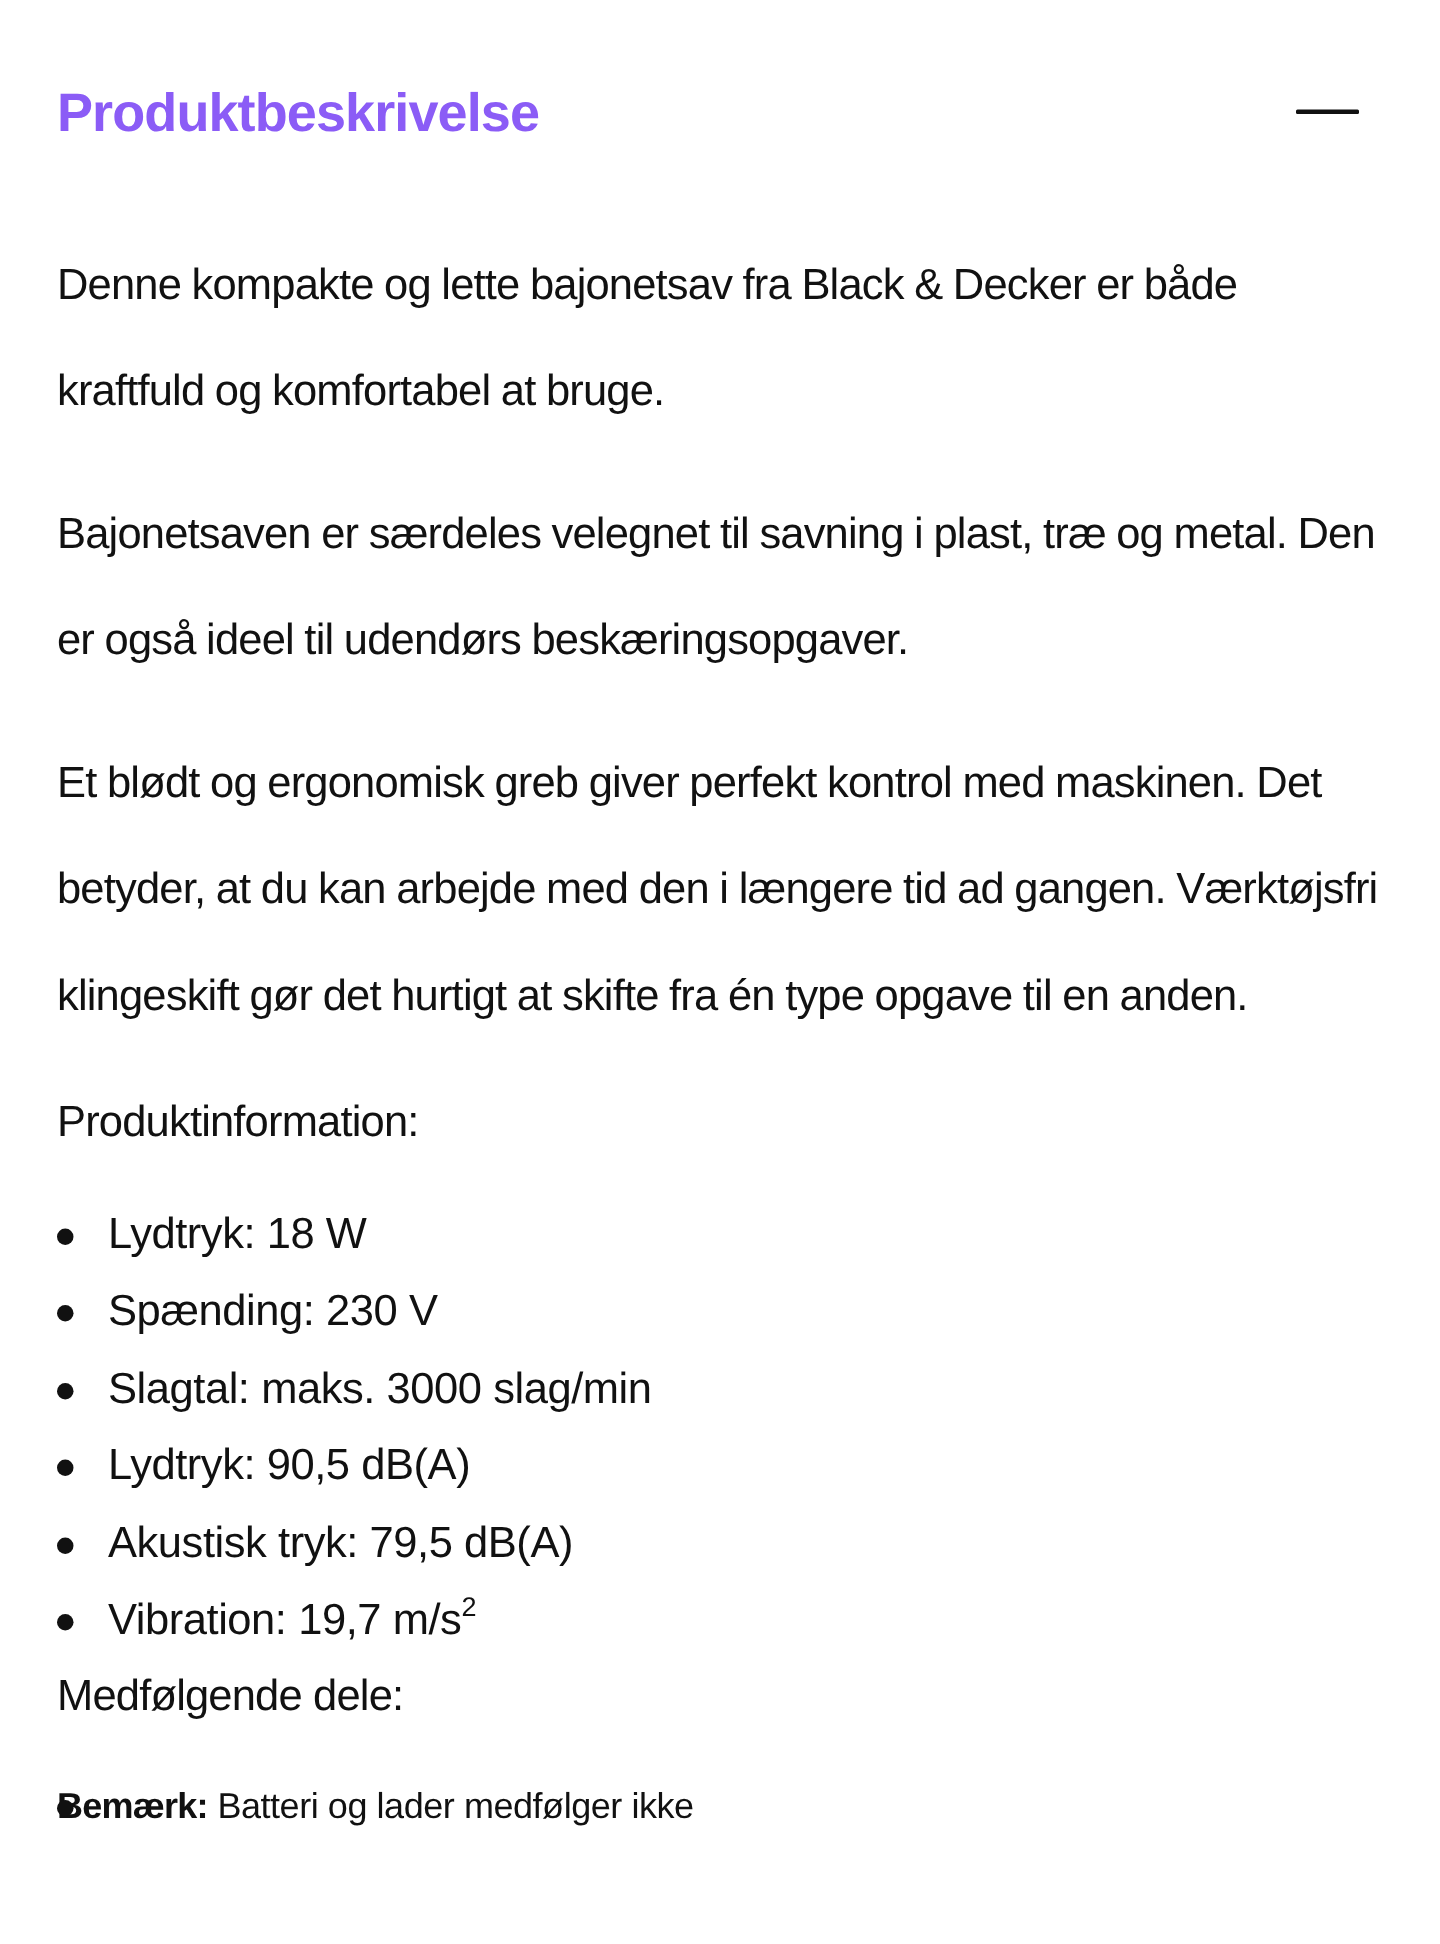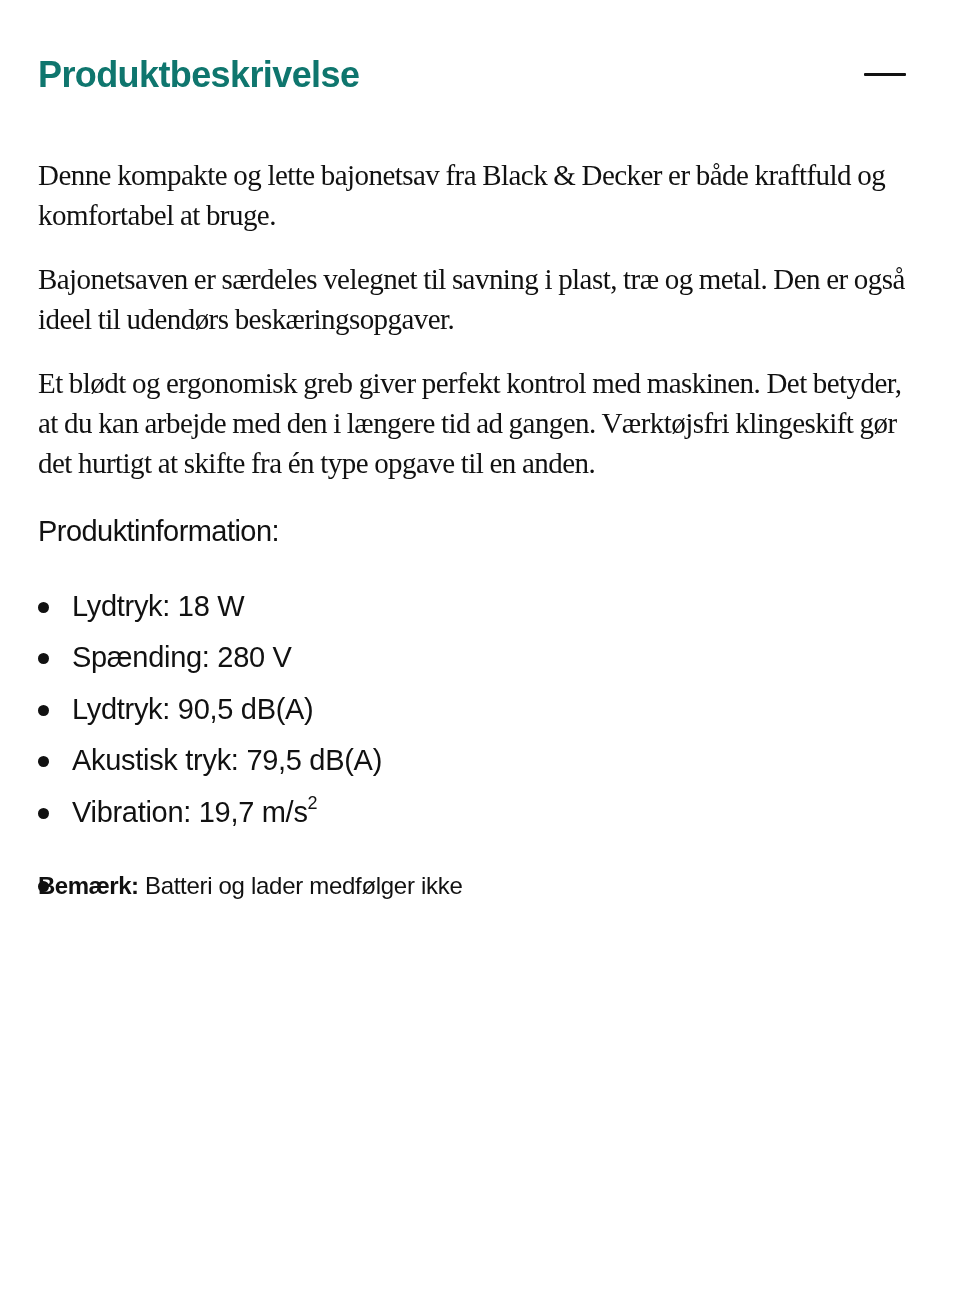--- a/index.html
+++ b/index.html
@@ -28,45 +28,44 @@
     }
     .accordion-title {
       position: absolute;
       left: 0;
       top: 52px;
       margin: 0;
       font-size: 36px;
       font-weight: bold;
       letter-spacing: -0.6px;
       line-height: 46px;
-      color: #0f766e;
+      color: #8b5cf6;
     }
     .collapse-icon {
       position: absolute;
       left: 826px;
       top: 73px;
       width: 42px;
       height: 3px;
       background: #111111;
       border-radius: 1px;
       cursor: pointer;
     }
     .accordion-body {
       position: absolute;
       left: 0;
       top: 155px;
       width: 884px;
     }
     .desc-p {
       margin: 0 0 24px 0;
       font-size: 29px;
-      line-height: 40px;
+      line-height: 71px;
       letter-spacing: -0.55px;
       word-spacing: -0.5px;
-      font-family: Liberation Serif, serif;
     }
     .section-heading {
       margin: 0;
       font-size: 29px;
       line-height: 49.5px;
       font-weight: normal;
       letter-spacing: -0.55px;
     }
     ul.spec-list {
       list-style: none;
@@ -130,39 +129,45 @@
 
     <ul class="spec-list">
       <li>
         <span class="bullet"></span>
         <span>Lydtryk:</span>
         <span>18 W</span>
       </li>
       <li>
         <span class="bullet"></span>
         <span>Spænding:</span>
-        <span>280 V</span>
+        <span>230 V</span>
+      </li>
+      <li>
+        <span class="bullet"></span>
+        <span>Slagtal:</span>
+        <span>maks. 3000 slag/min</span>
       </li>
       <li>
         <span class="bullet"></span>
         <span>Lydtryk:</span>
         <span>90,5 dB(A)</span>
       </li>
       <li>
         <span class="bullet"></span>
         <span>Akustisk tryk:</span>
         <span>79,5 dB(A)</span>
       </li>
       <li>
         <span class="bullet"></span>
         <span>Vibration:</span>
         <span>19,7 m/s</span><sup>2</sup>
       </li>
     </ul>
 
+    <h3 class="section-heading">Medfølgende dele:</h3>
     <div class="gap-list"></div>
 
     <ul class="spec-list">
       <li>
         <span class="bullet"></span>
       </li>
     </ul>
 
     <p class="note">
       <b>Bemærk:</b>

